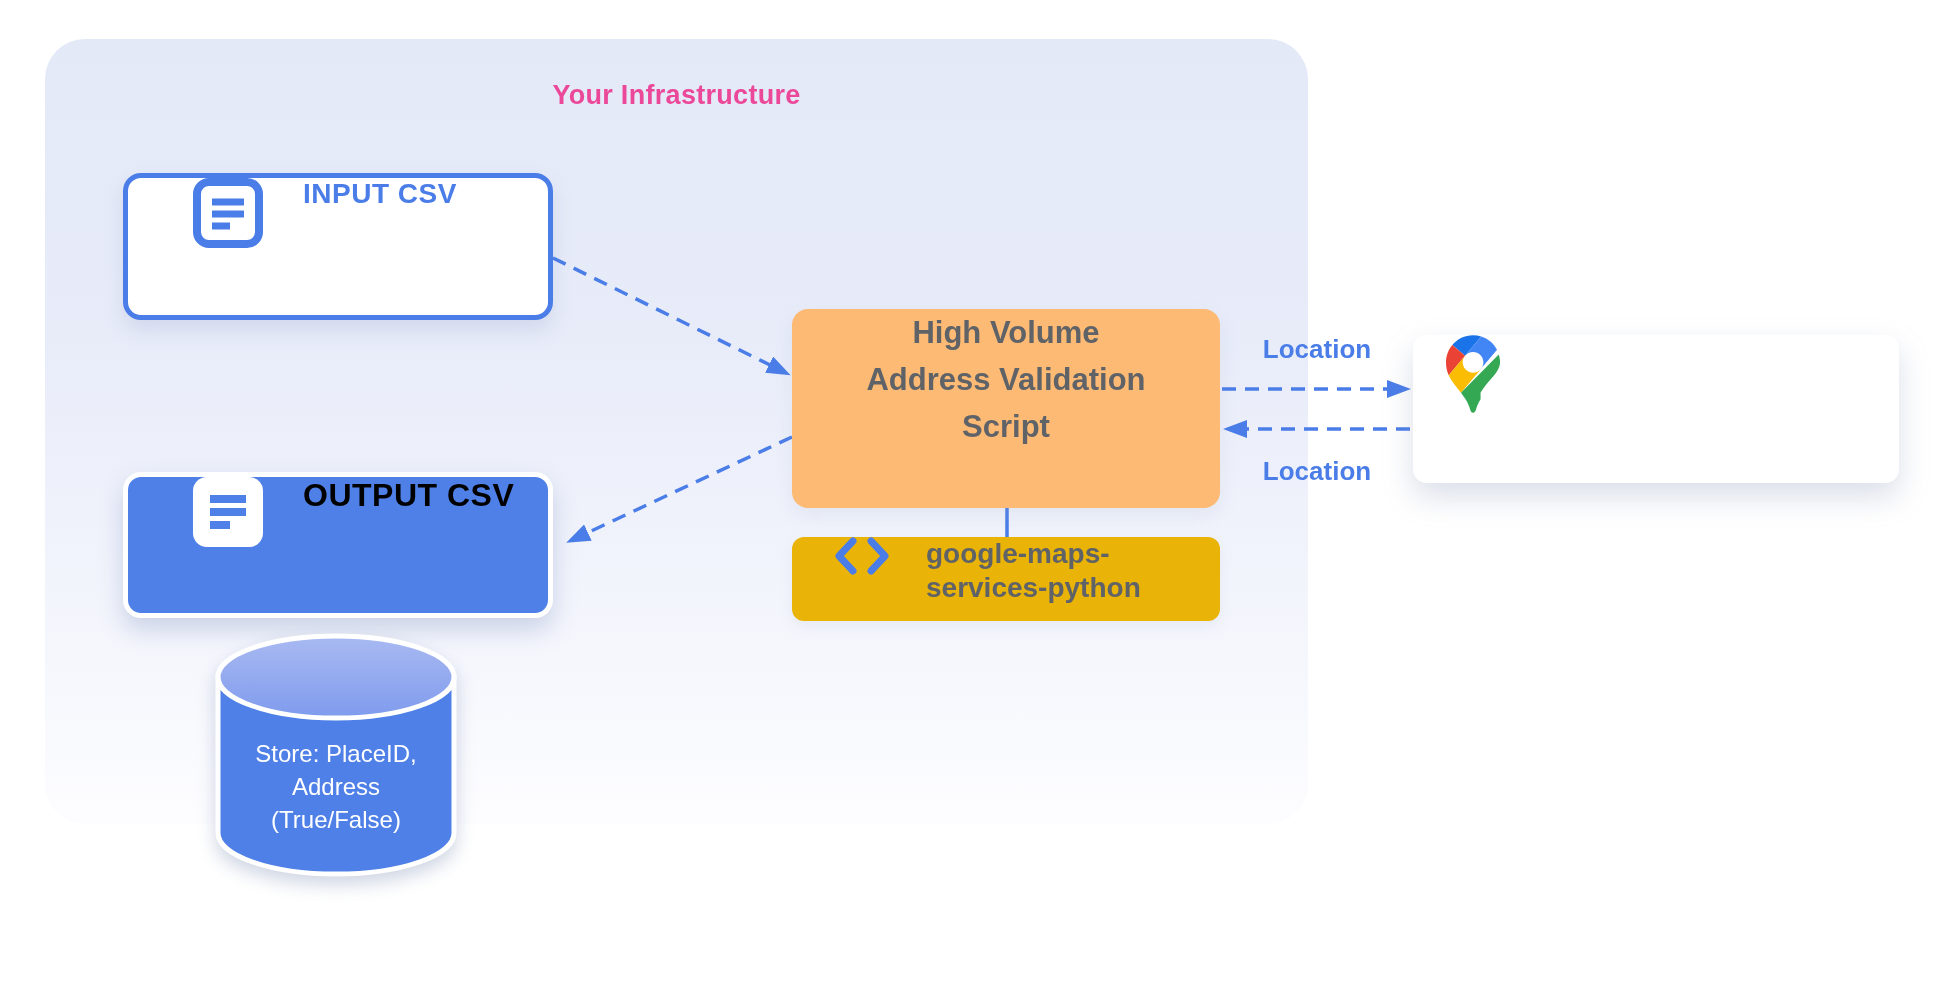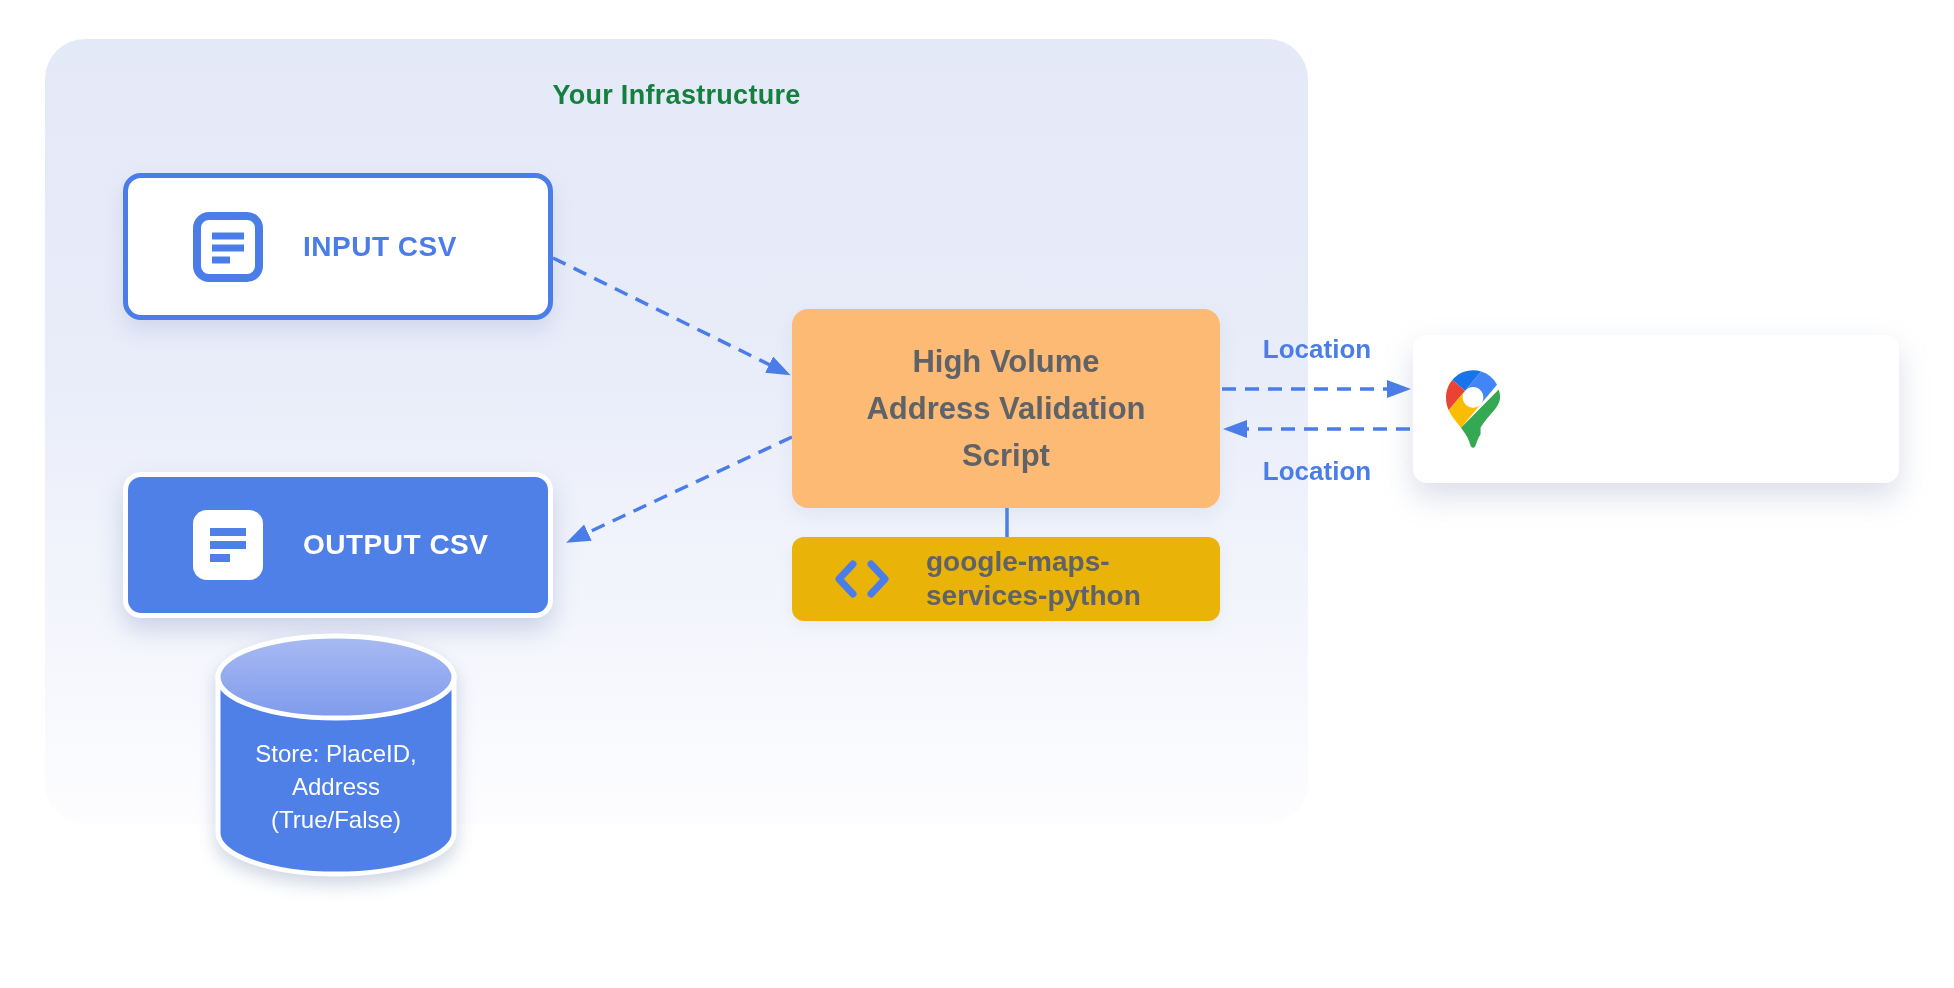--- a/index.html
+++ b/index.html
@@ -12,38 +12,38 @@
   }
   
   .infra{
     position:absolute;left:45px;top:39px;width:1263px;height:785px;
     border-radius:40px;
     background:linear-gradient(180deg,#e4e9f8 0%,#e8ecf9 38%,#f3f5fc 72%,#fdfdff 100%);
   }
   .infra-title{
     position:absolute;left:45px;top:80px;width:1263px;
     text-align:center;
-    font-size:27px;font-weight:bold;color:#15803d;letter-spacing:.3px;
+    font-size:27px;font-weight:bold;color:#ec4899;letter-spacing:.3px;
   }
   
-  .node{position:absolute;box-sizing:border-box;display:flex;align-items:center;}
+  .node{position:absolute;box-sizing:border-box;display:flex;align-items:flex-start;}
   .input-box{
     left:123px;top:173px;width:430px;height:147px;
     background:#ffffff;border:5px solid #4a7de8;border-radius:18px;
     padding-left:64px;gap:39px;
     box-shadow:0 10px 20px rgba(110,130,185,.18);
   }
   .input-box .label{font-size:28px;font-weight:bold;color:#4a7de8;letter-spacing:.5px;}
   .output-box{
     left:123px;top:472px;width:430px;height:146px;
     background:#4f80e7;border:5px solid #ffffff;border-radius:18px;
     padding-left:64px;gap:39px;
     box-shadow:0 12px 24px rgba(110,130,185,.30);
   }
-  .output-box .label{font-size:28px;font-weight:bold;color:#ffffff;letter-spacing:.5px;}
+  .output-box .label{font-size:32px;font-weight:bold;color:#000000;letter-spacing:.5px;}
   .script-box{
     left:792px;top:309px;width:428px;height:199px;
     background:#fdba74;border-radius:16px;
     justify-content:center;
     box-shadow:0 8px 18px rgba(150,160,190,.14);
   }
   .script-box .label{
     font-size:31px;font-weight:bold;color:#5f6368;line-height:47px;
     text-align:center;white-space:pre-line;
   }

